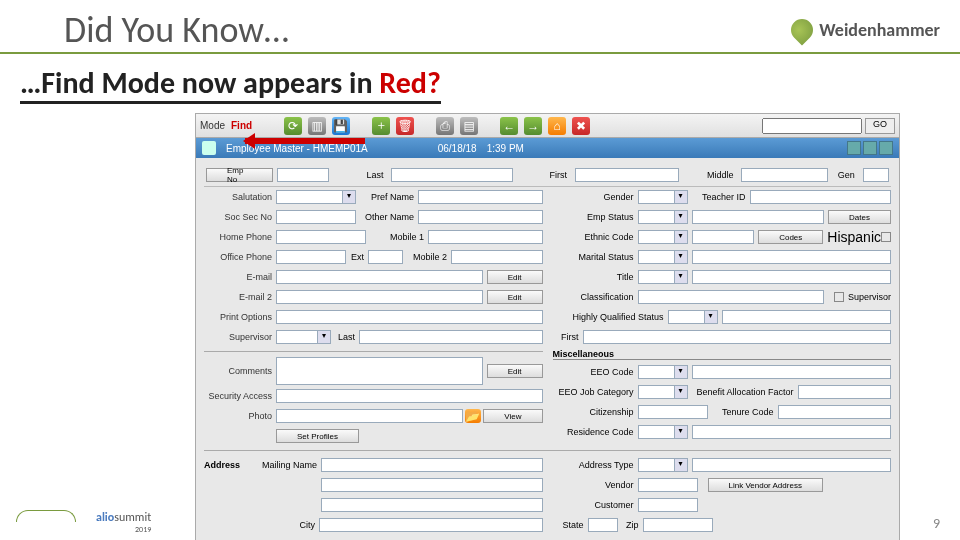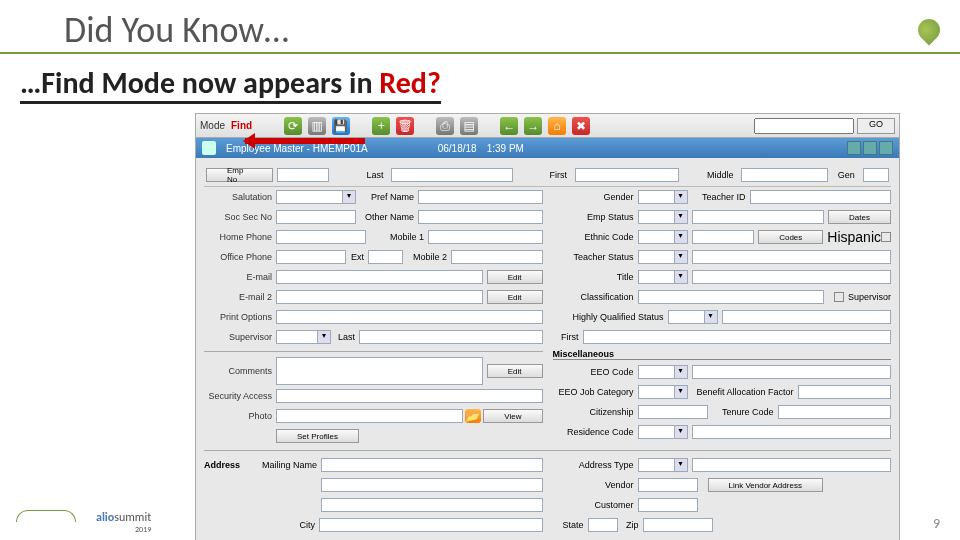--- a/index.html
+++ b/index.html
@@ -20,21 +20,21 @@
   .mode-find { color: #cc0000; font-weight: bold; }
   .ticon { width: 18px; height: 18px; border-radius: 3px; display: flex; align-items: center; justify-content: center; font-size: 12px; color: #fff; }
   .green { background: linear-gradient(#8bc34a,#558b2f); }
   .orange-i { background: linear-gradient(#ffb74d,#f57c00); }
   .blue-i { background: linear-gradient(#64b5f6,#1976d2); }
   .red-i { background: linear-gradient(#ef5350,#c62828); }
   .grey-i { background: linear-gradient(#bdbdbd,#757575); }
   .toolbar .spacer { flex: 1; }
   .go-box { display: flex; gap: 3px; }
   .go-box input { width: 100px; height: 16px; font-size: 10px; }
-  .go-box .go-btn { width: 38px; height: 16px; background: #eee; border: 1px solid #999; font-size: 9px; text-align: center; }
+  .go-box .go-btn { width: 30px; height: 16px; background: #eee; border: 1px solid #999; font-size: 9px; text-align: center; }
   .tabbar { display: flex; align-items: center; height: 20px; background: linear-gradient(#5b9bd5,#3a7ab8); color: #fff; padding: 0 6px; gap: 10px; font-size: 10px; }
   .tabbar .winicon { width: 14px; height: 14px; background: #cfe; border-radius: 2px; }
   .tabbar .right { margin-left: auto; display: flex; gap: 2px; }
   .tabbar .wbtn { width: 14px; height: 14px; background: #6aa; border: 1px solid #478; }
   .form { background: #e8e8e8; padding: 6px 8px; }
   .row { display: flex; align-items: center; margin: 1px 0; min-height: 18px; }
   .lbl { width: 72px; text-align: right; padding-right: 4px; color: #333; font-size: 9px; }
   .lbl2 { width: 62px; text-align: right; padding-right: 4px; font-size: 9px; }
   .lbl3 { width: 85px; text-align: right; padding-right: 4px; font-size: 9px; }
   .fld { height: 14px; border: 1px solid #9ab; background: #fff; }
@@ -55,20 +55,21 @@
   .leftcol { display: flex; flex-direction: column; flex: 1; }
   .rightcol { display: flex; flex-direction: column; flex: 1; }
 </style>
 </head>
 <body>
 
 <div class="slide-header">
   <div class="slide-title">Did You Know…</div>
   <div class="brand">
     <div class="brand-logo"></div>
+    <div class="brand-text">Weidenhammer</div>
   </div>
 </div>
 
 <div class="subtitle">
   <span class="subtitle-text">
     <span>…Find Mode now appears in </span><span class="red">Red?</span>
   </span>
 </div>
 
 <div class="arrow"></div>
@@ -210,21 +211,21 @@
           </div>
         <div class="row">
             <div class="lbl3">Ethnic Code</div>
             <div class="dd" style="width:50px"></div>
             <div class="fld" style="flex:1;margin-left:4px"></div>
             <div class="btn-sm" style="margin-left:4px">Codes</div>
             <span style="font-size:14px;margin-left:4px">Hispanic</span>
             <span class="chk"></span>
           </div>
         <div class="row">
-            <div class="lbl3">Teacher Status</div>
+            <div class="lbl3">Marital Status</div>
             <div class="dd" style="width:50px"></div>
             <div class="fld" style="flex:1;margin-left:4px"></div>
           </div>
         <div class="row">
             <div class="lbl3">Title</div>
             <div class="dd" style="width:50px"></div>
             <div class="fld" style="flex:1;margin-left:4px"></div>
           </div>
         <div class="row">
             <div class="lbl3">Classification</div>

